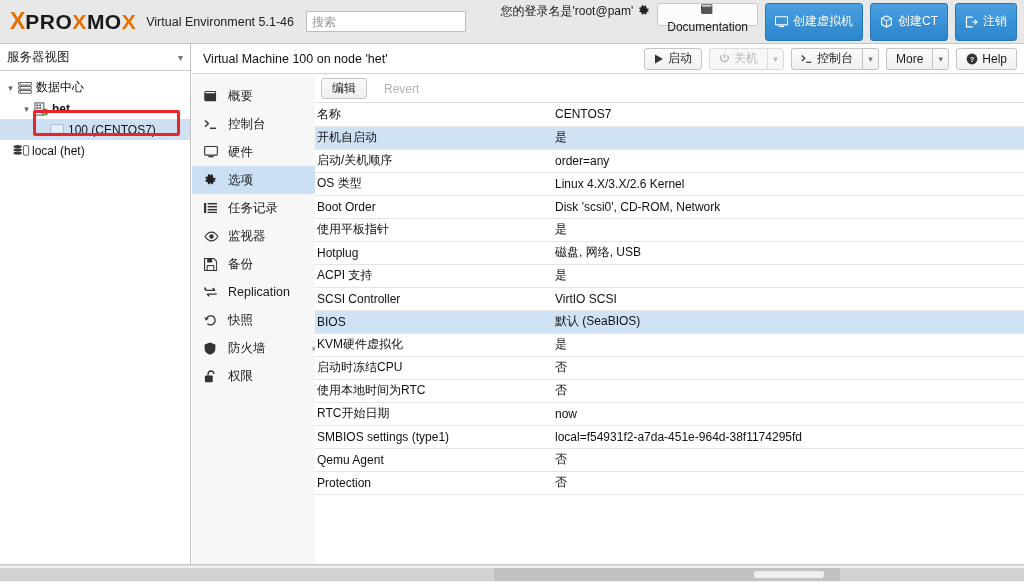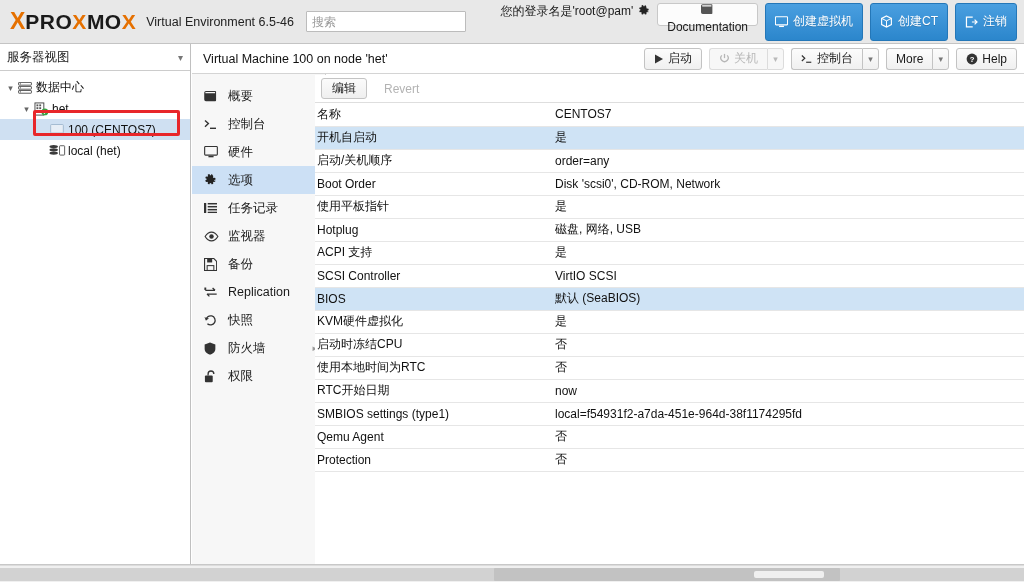--- a/index.html
+++ b/index.html
@@ -80,21 +80,21 @@
   .tnode {
     display: flex; align-items: center; height: 21px;
     font-size: 12px; cursor: pointer; white-space: nowrap;
   }
   .tnode.sel { background: #cfe0f2; }
   .tw { width: 13px; display: inline-block; text-align: center;
         color: #666; font-size: 9px; flex: 0 0 13px; }
   .ticon { width: 16px; flex: 0 0 16px; display: inline-block;
            text-align: center; margin-right: 3px; }
   .tlabel { color: #111; }
-  .tlabel.b { font-weight: normal; }
+  .tlabel.b { font-weight: bold; }
 
   
   .annot {
     position: absolute; border: 3px solid #e8262a; border-radius: 2px;
     pointer-events: none;
   }
 
   
   .menu-panel {
     position: absolute; left: 192px; top: 74px; width: 134px; height: 491px;
@@ -196,21 +196,21 @@
 </head>
 <body>
 
 <div id="app">
 
   <div class="topbar">
     <div class="logo">
       <span class="logo-x">X</span>
       <span class="logo-word"><span class="c-dark">PRO</span><span class="c-or">X</span><span class="c-dark">MO</span><span class="c-or">X</span></span>
     </div>
-    <div class="prod-name">Virtual Environment 6.5-46</div>
+    <div class="prod-name">Virtual Environment 5.1-46</div>
 
     <div class="search-box">
       <input type="text" placeholder="搜索" style="">
     </div>
 
     <div class="topbar-right">
       <div class="login-name">
         <span>您的登录名是'root@pam'</span>
         <span class="gear-ic">
           <svg class="svgic" width="12" height="12" viewBox="0 0 16 16">
@@ -306,21 +306,21 @@
         <span class="tw"></span>
         <span class="ticon">
           <svg class="svgic" width="14" height="12" viewBox="0 0 16 14" style="margin:0 auto;">
             <rect x="0.6" y="0.6" width="14.8" height="10" rx="1" fill="#e7eef6" stroke="#9bb4cc" stroke-width="1"></rect>
             <rect x="5" y="11.4" width="6" height="1.6" fill="#9bb4cc"></rect>
           </svg>
         </span>
         <span class="tlabel">100 (CENTOS7)</span>
       </div>
 
-      <div class="tnode" style="padding-left:36px;">
+      <div class="tnode" style="">
         <span class="tw"></span>
         <span class="ticon">
           <svg class="svgic" width="17" height="13" viewBox="0 0 20 14" style="margin:0 auto;">
             <ellipse cx="5.5" cy="2.4" rx="5" ry="1.9" fill="#3b3b3b"></ellipse>
             <ellipse cx="5.5" cy="6.2" rx="5" ry="1.9" fill="#3b3b3b"></ellipse>
             <ellipse cx="5.5" cy="10" rx="5" ry="1.9" fill="#3b3b3b"></ellipse>
             <rect x="12.4" y="1.4" width="6" height="11" rx="0.8" fill="#fff" stroke="#444" stroke-width="1"></rect>
           </svg>
         </span>
         <span class="tlabel">local (het)</span>
@@ -520,20 +520,24 @@
           </tr>
         <tr class="hl">
             <td class="k">开机自启动</td>
             <td>是</td>
           </tr>
         <tr>
             <td class="k">启动/关机顺序</td>
             <td>order=any</td>
           </tr>
         <tr>
+            <td class="k">OS 类型</td>
+            <td>Linux 4.X/3.X/2.6 Kernel</td>
+          </tr>
+        <tr>
             <td class="k">Boot Order</td>
             <td>Disk 'scsi0', CD-ROM, Network</td>
           </tr>
         <tr>
             <td class="k">使用平板指针</td>
             <td>是</td>
           </tr>
         <tr>
             <td class="k">Hotplug</td>
             <td>磁盘, 网络, USB</td>

